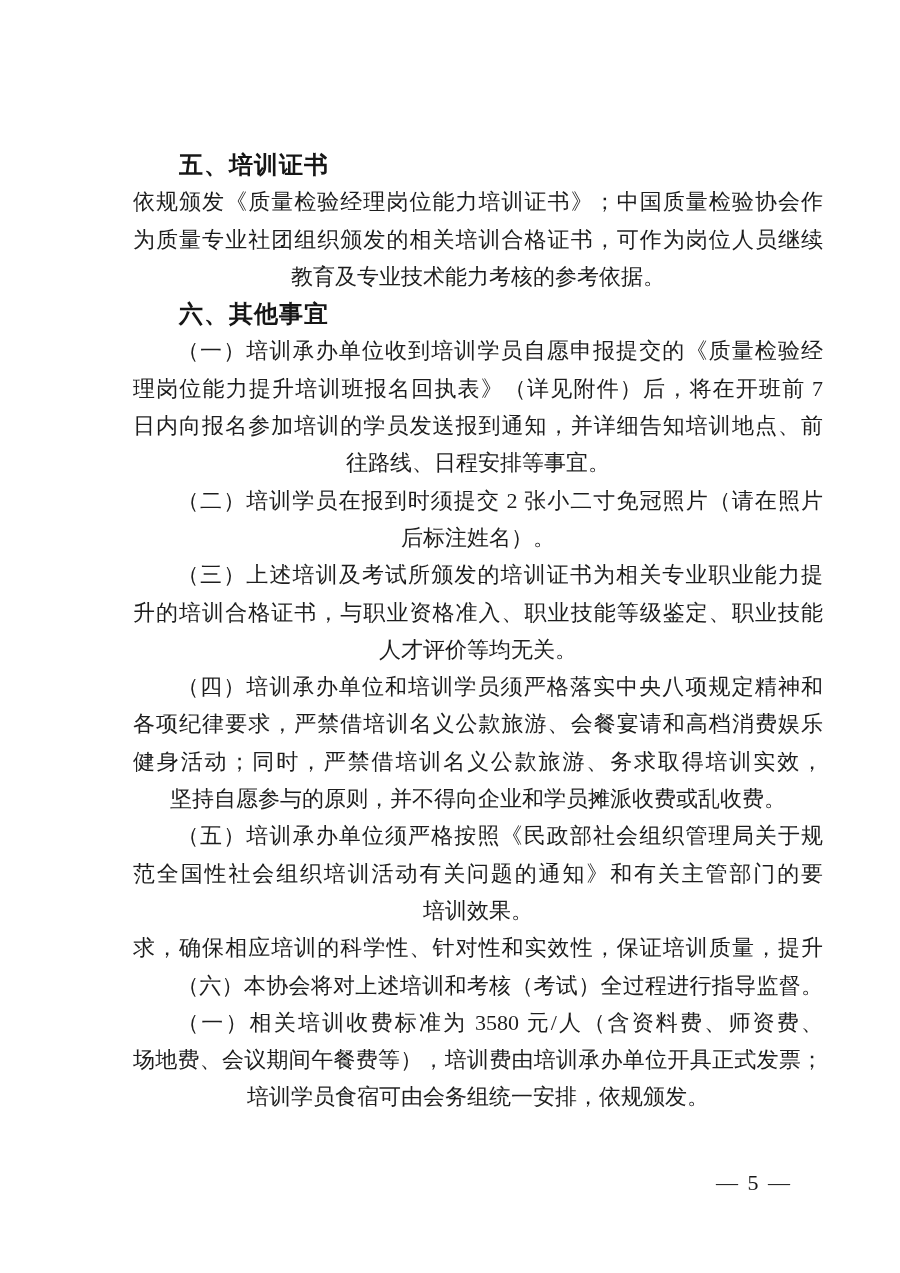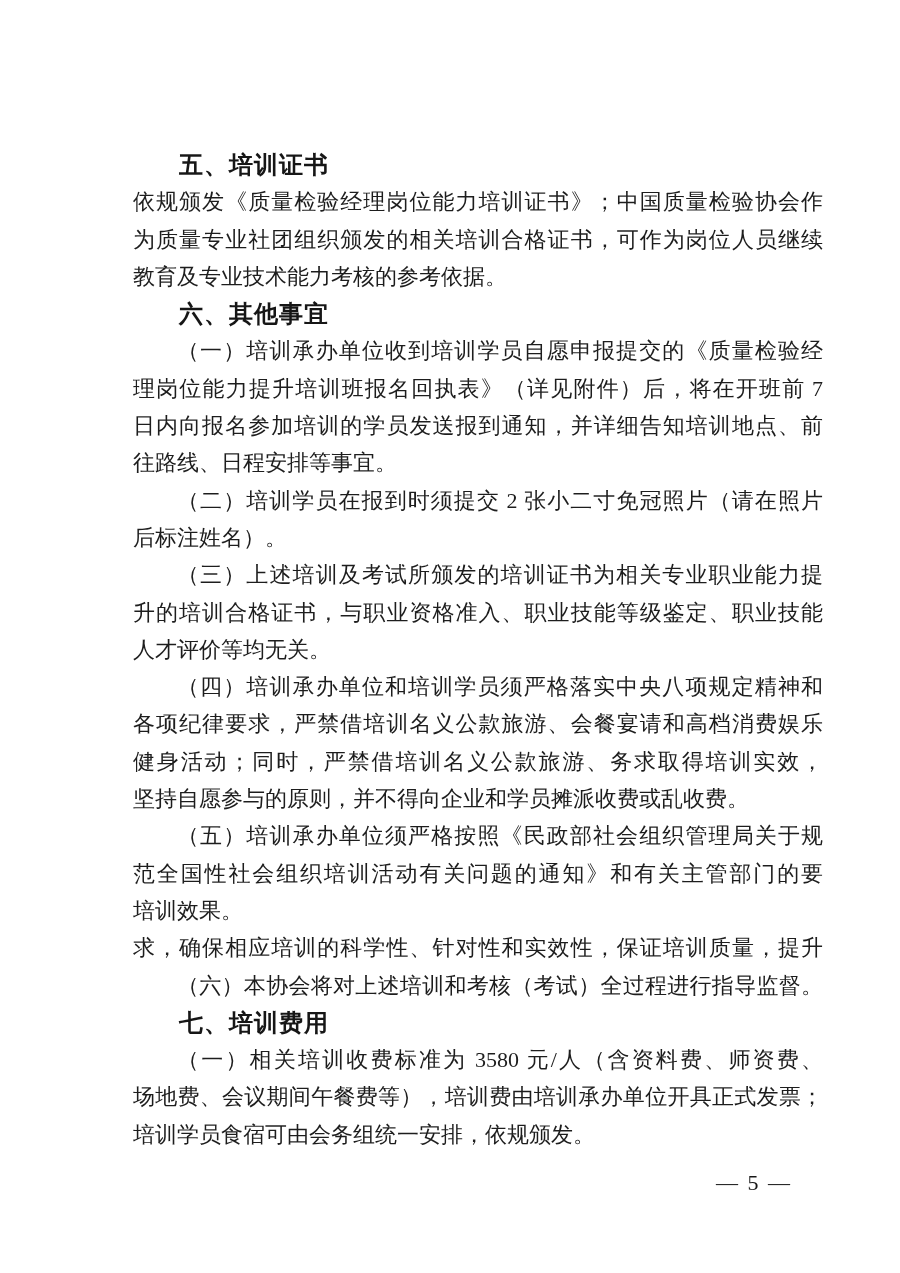--- a/index.html
+++ b/index.html
@@ -29,21 +29,21 @@
     text-indent: 46px;
     color: #161616;
     letter-spacing: 1px;
   }
   .ln {
     font-family: "Liberation Serif", serif;
     font-size: 22px;
     line-height: 37.3px;
     height: 37.3px;
     color: #1d1d1d;
-    text-align: left;
+    text-align: center;
   }
   .first {
     text-indent: 44px;
   }
   .j {
     text-align: justify;
     text-align-last: justify;
   }
   .footer {
     position: absolute;
@@ -85,21 +85,20 @@
   <div class="ln j">健身活动；同时，严禁借培训名义公款旅游、务求取得培训实效，</div>
   <div class="ln">坚持自愿参与的原则，并不得向企业和学员摊派收费或乱收费。</div>
 
   <div class="ln first j">（五）培训承办单位须严格按照《民政部社会组织管理局关于规</div>
   <div class="ln j">范全国性社会组织培训活动有关问题的通知》和有关主管部门的要</div>
   <div class="ln">培训效果。</div>
   <div class="ln j">求，确保相应培训的科学性、针对性和实效性，保证培训质量，提升</div>
 
   <div class="ln first j">（六）本协会将对上述培训和考核（考试）全过程进行指导监督。</div>
 
-  <div class="h">七、培训费用</div>
 
   <div class="ln first j">（一）相关培训收费标准为 3580 元/人（含资料费、师资费、</div>
   <div class="ln j">场地费、会议期间午餐费等），培训费由培训承办单位开具正式发票；</div>
   <div class="ln">培训学员食宿可由会务组统一安排，依规颁发。</div>
 
 </div>
 
 <div class="footer">— 5 —</div>
 
 </body></html>

